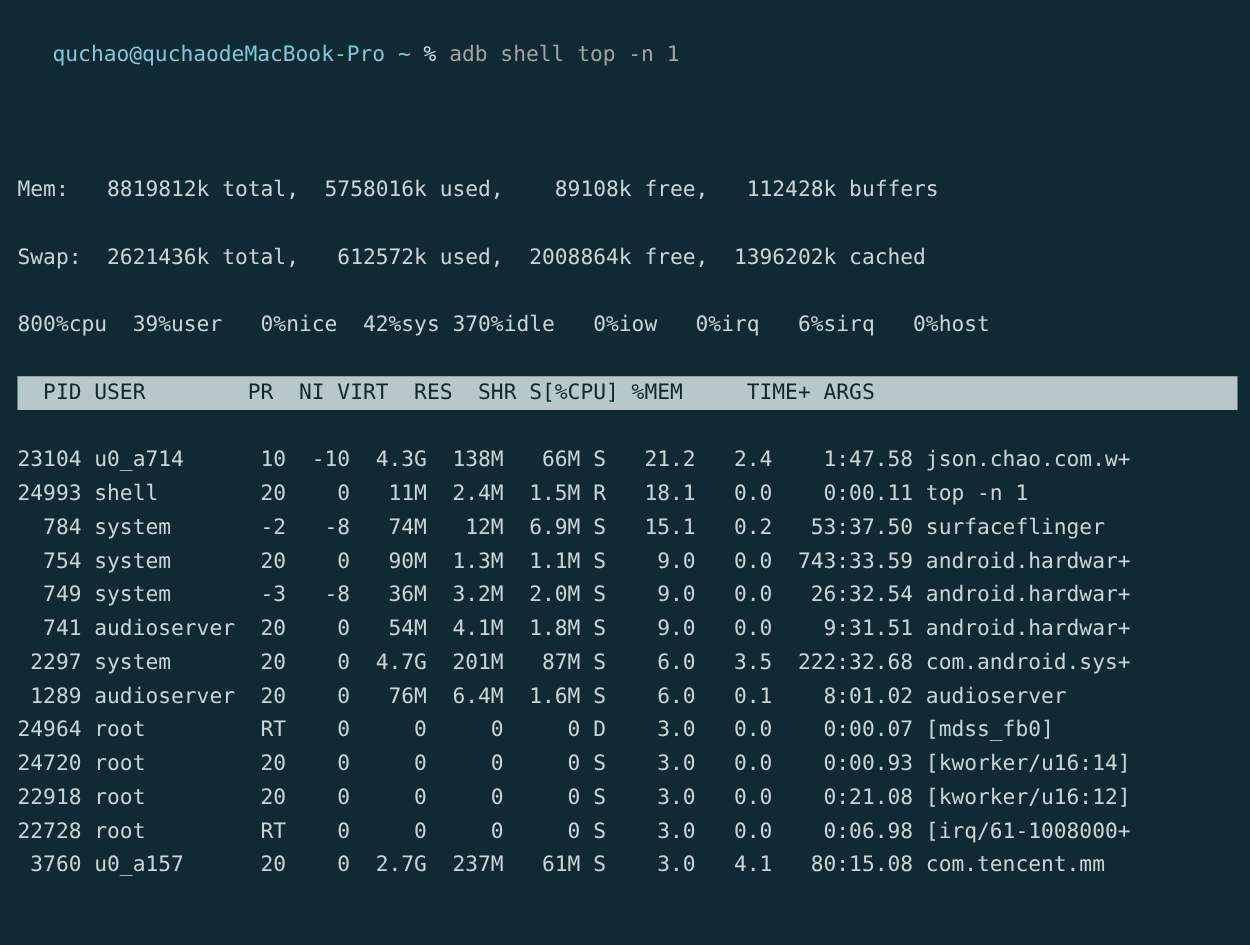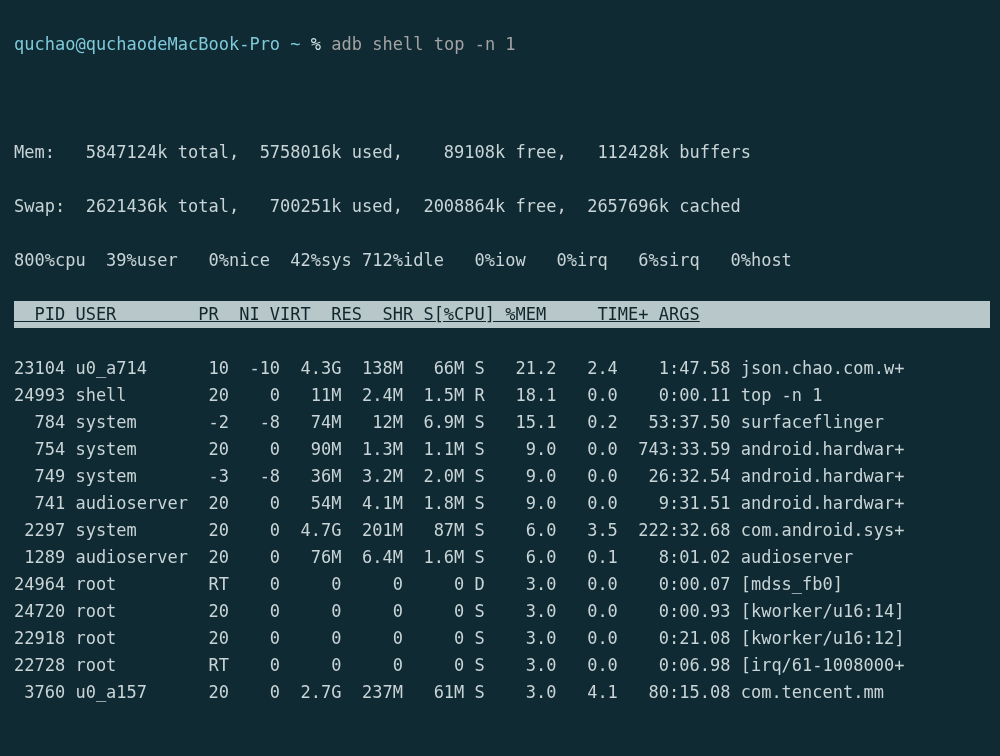--- a/index.html
+++ b/index.html
@@ -11,40 +11,39 @@
     font-size: 17px;
     line-height: 27px;
     width: 1000px;
     height: 756px;
     overflow: hidden;
   }
   .term {
     padding: 4px 10px 0 14px;
     white-space: pre;
   }
-  .prompt-user { color: #7fc9d9; }
+  .prompt-user { color: #7fc9d9; margin-left: 28px; }
   .prompt-path { color: #7fc9d9; }
   .prompt-sym  { color: #cfe3e6; }
   .cmd         { color: #a3a3a3; }
   .header-bar {
     background: #b8c7c9;
     color: #11272d;
     display: block;
     width: 100%;
     padding: 0 0 0 0;
-    text-decoration: underline;
   }
   .row {
     display: block;
   }
 </style>
 </head>
 <body>
 
 <div class="term">
 <span class="row"><span class="prompt-user">quchao@quchaodeMacBook-Pro</span> <span class="prompt-path">~</span> <span class="prompt-sym">%</span> <span class="cmd">adb shell top -n 1</span></span>
 <span class="row"> </span>
-<span class="row">Mem:   5847124k total,  5758016k used,    89108k free,   112428k buffers</span>
-<span class="row">Swap:  2621436k total,   700251k used,  2008864k free,  2657696k cached</span>
-<span class="row">800%cpu  39%user   0%nice  42%sys 712%idle   0%iow   0%irq   6%sirq   0%host</span>
+<span class="row">Mem:   8819812k total,  5758016k used,    89108k free,   112428k buffers</span>
+<span class="row">Swap:  2621436k total,   612572k used,  2008864k free,  1396202k cached</span>
+<span class="row">800%cpu  39%user   0%nice  42%sys 370%idle   0%iow   0%irq   6%sirq   0%host</span>
 <span class="row header-bar">  PID USER        PR  NI VIRT  RES  SHR S[%CPU] %MEM     TIME+ ARGS</span>
 <div id="rows-container"><span class="row">23104 u0_a714      10  -10  4.3G  138M   66M S   21.2   2.4    1:47.58 json.chao.com.w+</span><span class="row">24993 shell        20    0   11M  2.4M  1.5M R   18.1   0.0    0:00.11 top -n 1</span><span class="row">  784 system       -2   -8   74M   12M  6.9M S   15.1   0.2   53:37.50 surfaceflinger</span><span class="row">  754 system       20    0   90M  1.3M  1.1M S    9.0   0.0  743:33.59 android.hardwar+</span><span class="row">  749 system       -3   -8   36M  3.2M  2.0M S    9.0   0.0   26:32.54 android.hardwar+</span><span class="row">  741 audioserver  20    0   54M  4.1M  1.8M S    9.0   0.0    9:31.51 android.hardwar+</span><span class="row"> 2297 system       20    0  4.7G  201M   87M S    6.0   3.5  222:32.68 com.android.sys+</span><span class="row"> 1289 audioserver  20    0   76M  6.4M  1.6M S    6.0   0.1    8:01.02 audioserver</span><span class="row">24964 root         RT    0     0     0     0 D    3.0   0.0    0:00.07 [mdss_fb0]</span><span class="row">24720 root         20    0     0     0     0 S    3.0   0.0    0:00.93 [kworker/u16:14]</span><span class="row">22918 root         20    0     0     0     0 S    3.0   0.0    0:21.08 [kworker/u16:12]</span><span class="row">22728 root         RT    0     0     0     0 S    3.0   0.0    0:06.98 [irq/61-1008000+</span><span class="row"> 3760 u0_a157      20    0  2.7G  237M   61M S    3.0   4.1   80:15.08 com.tencent.mm</span></div>
 </div>
 
 </body></html>

